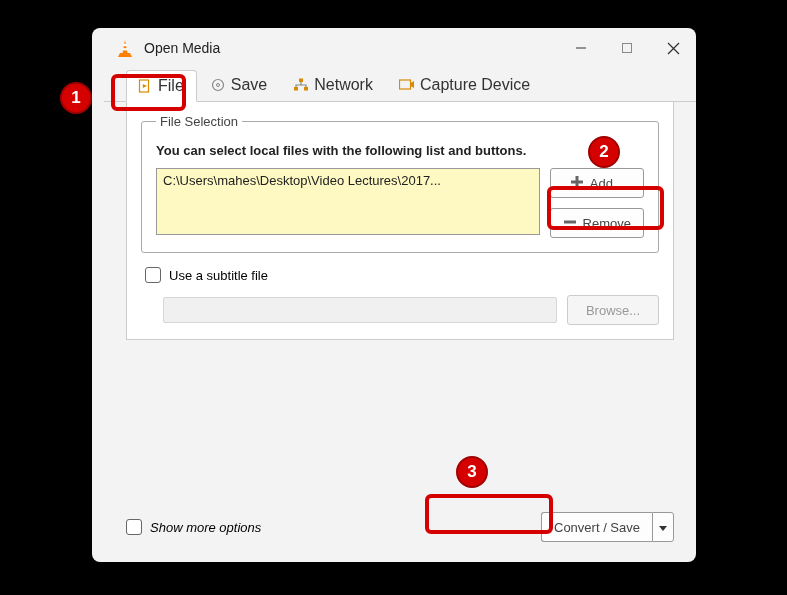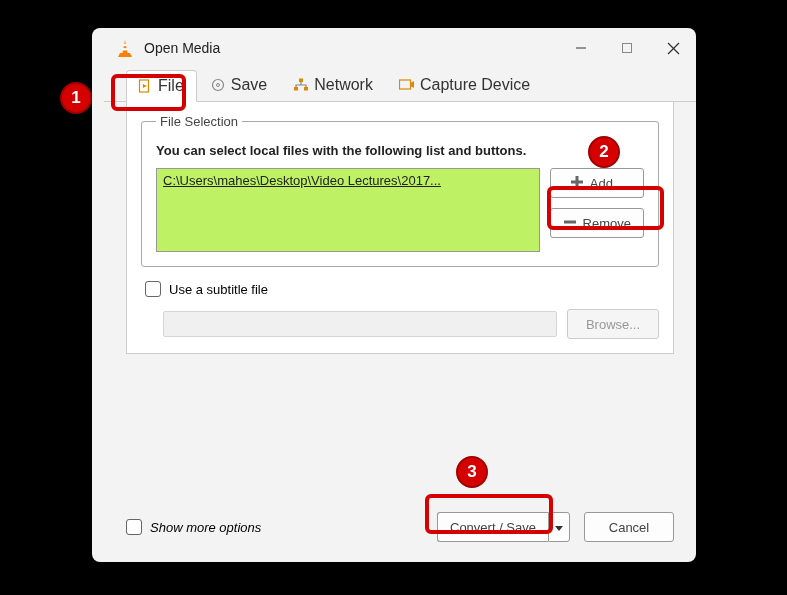--- a/index.html
+++ b/index.html
@@ -106,29 +106,28 @@
     margin: 4px 0 10px 0;
     font-weight: bold;
   }
   .file-row {
     display: flex;
     gap: 10px;
     align-items: flex-start;
   }
   .file-list {
     flex: 1;
-    height: 84px;
+    height: 67px;
     border: 1px solid #999;
-    background: #bef264;
+    background: #fef9c3;
     padding: 4px 6px;
     font-size: 13px;
     overflow: hidden;
     white-space: nowrap;
     color: #222;
-    text-decoration: underline;
   }
   .file-buttons {
     display: flex;
     flex-direction: column;
     gap: 10px;
   }
   .btn {
     background: #fdfdfd;
     border: 1px solid #999;
     border-radius: 3px;
@@ -360,23 +359,20 @@
           <span>Convert / Save</span>
         </button>
         <button class="btn drop">
           <span>
             <svg width="8" height="6" viewBox="0 0 8 6">
                 <path d="M0 0 L8 0 L4 5 Z" fill="#333"></path>
               </svg>
           </span>
         </button>
       </div>
-      <button class="btn" style="min-width:90px;">
-        <span>Cancel</span>
-      </button>
     </div>
   </div>
 
 </div>
 
 <div class="annot-num" style="left:60px; top:82px;">1</div>
 <div class="annot-box" style="left:111px; top:74px; width:75px; height:37px;"></div>
 
 <div class="annot-num" style="left:588px; top:136px;">2</div>
 <div class="annot-box" style="left:547px; top:186px; width:117px; height:44px;"></div>

